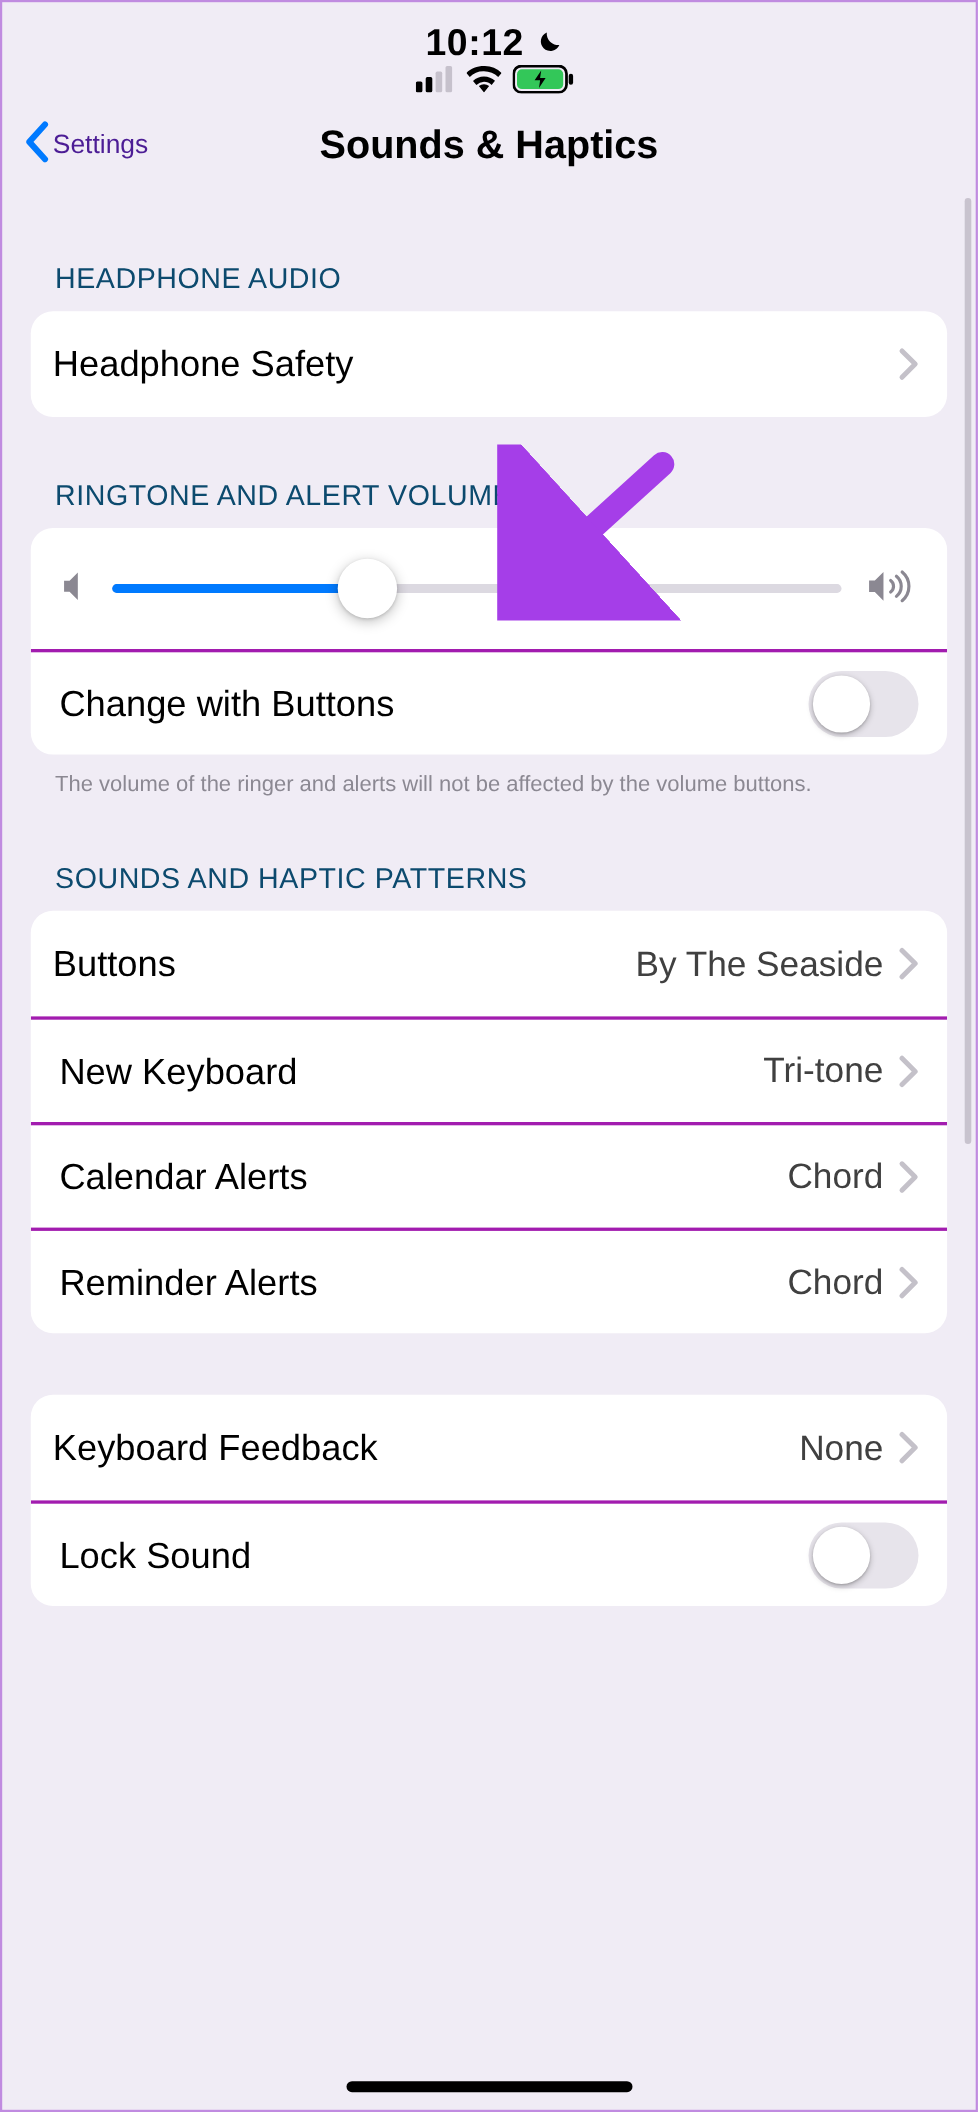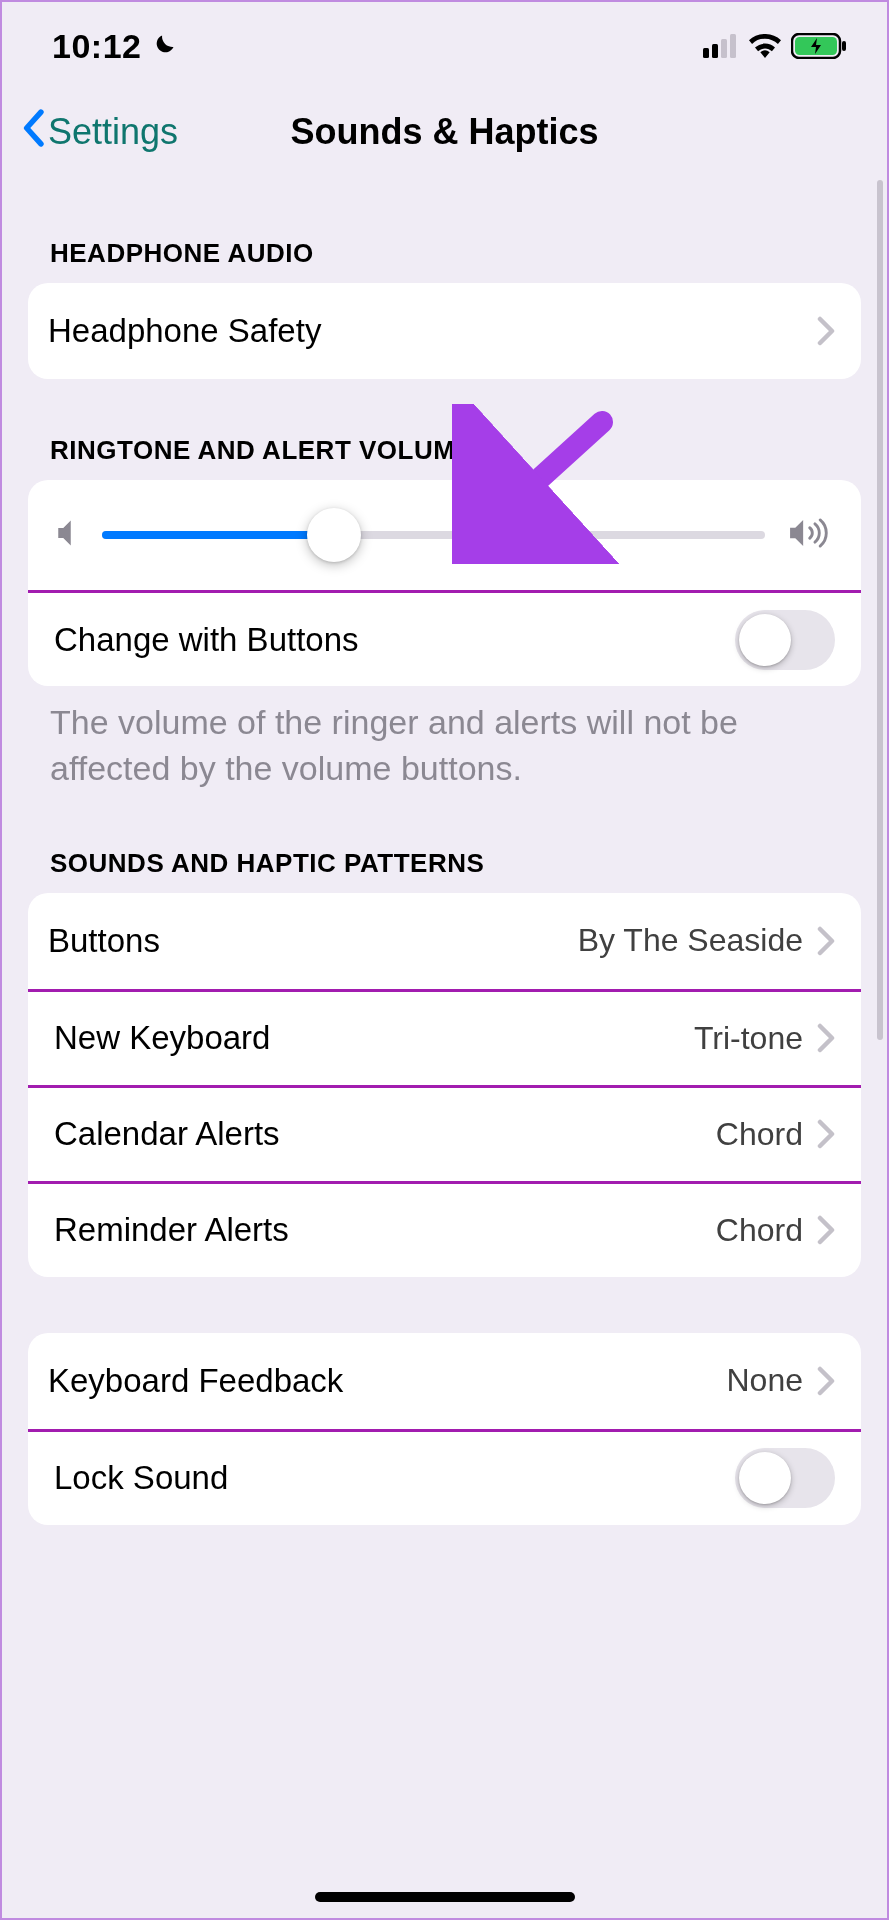--- a/index.html
+++ b/index.html
@@ -24,62 +24,62 @@
   background: #c8c3ce;
   border-radius: 3px;
 }
 
 .status-bar {
   display: flex;
   justify-content: space-between;
   align-items: center;
   padding: 18px 40px 0 50px;
   height: 70px;
+  flex-direction: column;
 }
 .status-left { display:flex; align-items:center; gap:8px; }
 .status-time { font-size: 34px; font-weight: 600; letter-spacing: 0.5px;}
 .status-right { display:flex; align-items:center; gap:10px;}
 .moon-icon svg, .cell-icon svg, .wifi-icon svg, .battery-icon svg { display:block;}
 
 .nav-header {
   display: flex;
   align-items: center;
   padding: 30px 18px 20px 18px;
   height: 110px;
   position: relative;
 }
 .back-btn {
   display:flex; align-items:center; gap:2px;
-  color:#0f766e;
-  font-size: 36px;
+  color:#4c1d95;
+  font-size: 24px;
   font-weight:400;
   background:none; border:none; cursor:pointer;
 }
 .nav-title {
   position:absolute;
   left:50%; transform:translateX(-50%);
   font-size: 36px;
   font-weight:700;
   text-align:right;
 }
 
 .content { padding: 0 26px; }
 .section { margin-top: 56px;}
 .section:first-child { margin-top: 56px;}
 .section-header {
-  color:#000000;
+  color:#0c4a6e;
   font-size: 26px;
   letter-spacing: 0.5px;
   padding: 0 22px 14px 22px;
   text-transform: uppercase;
-  font-weight: bold;
 }
 .section-footer {
   color:#8b8892;
-  font-size: 34px;
+  font-size: 20px;
   line-height:1.35;
   padding: 14px 22px 0 22px;
 }
 .group {
   background:#fff;
   border-radius: 20px;
   overflow:hidden;
 }
 .row {
   display:flex;

